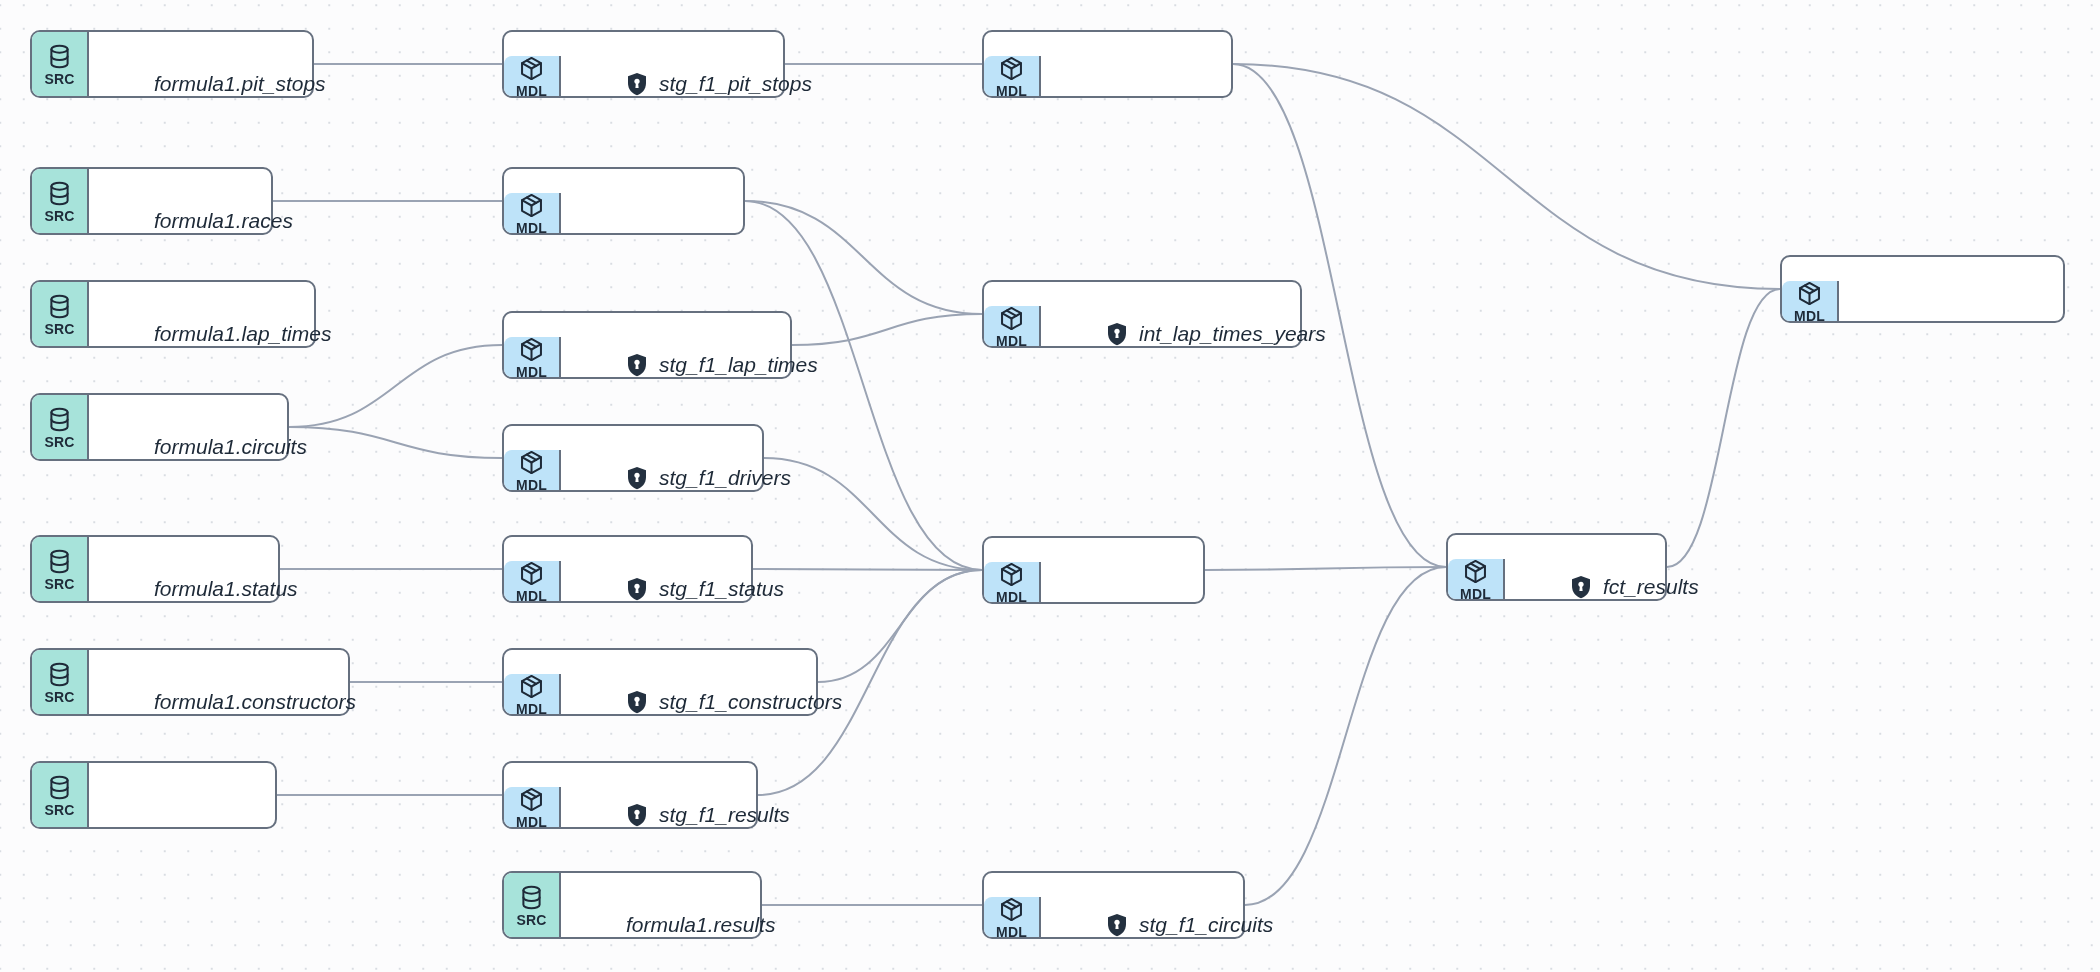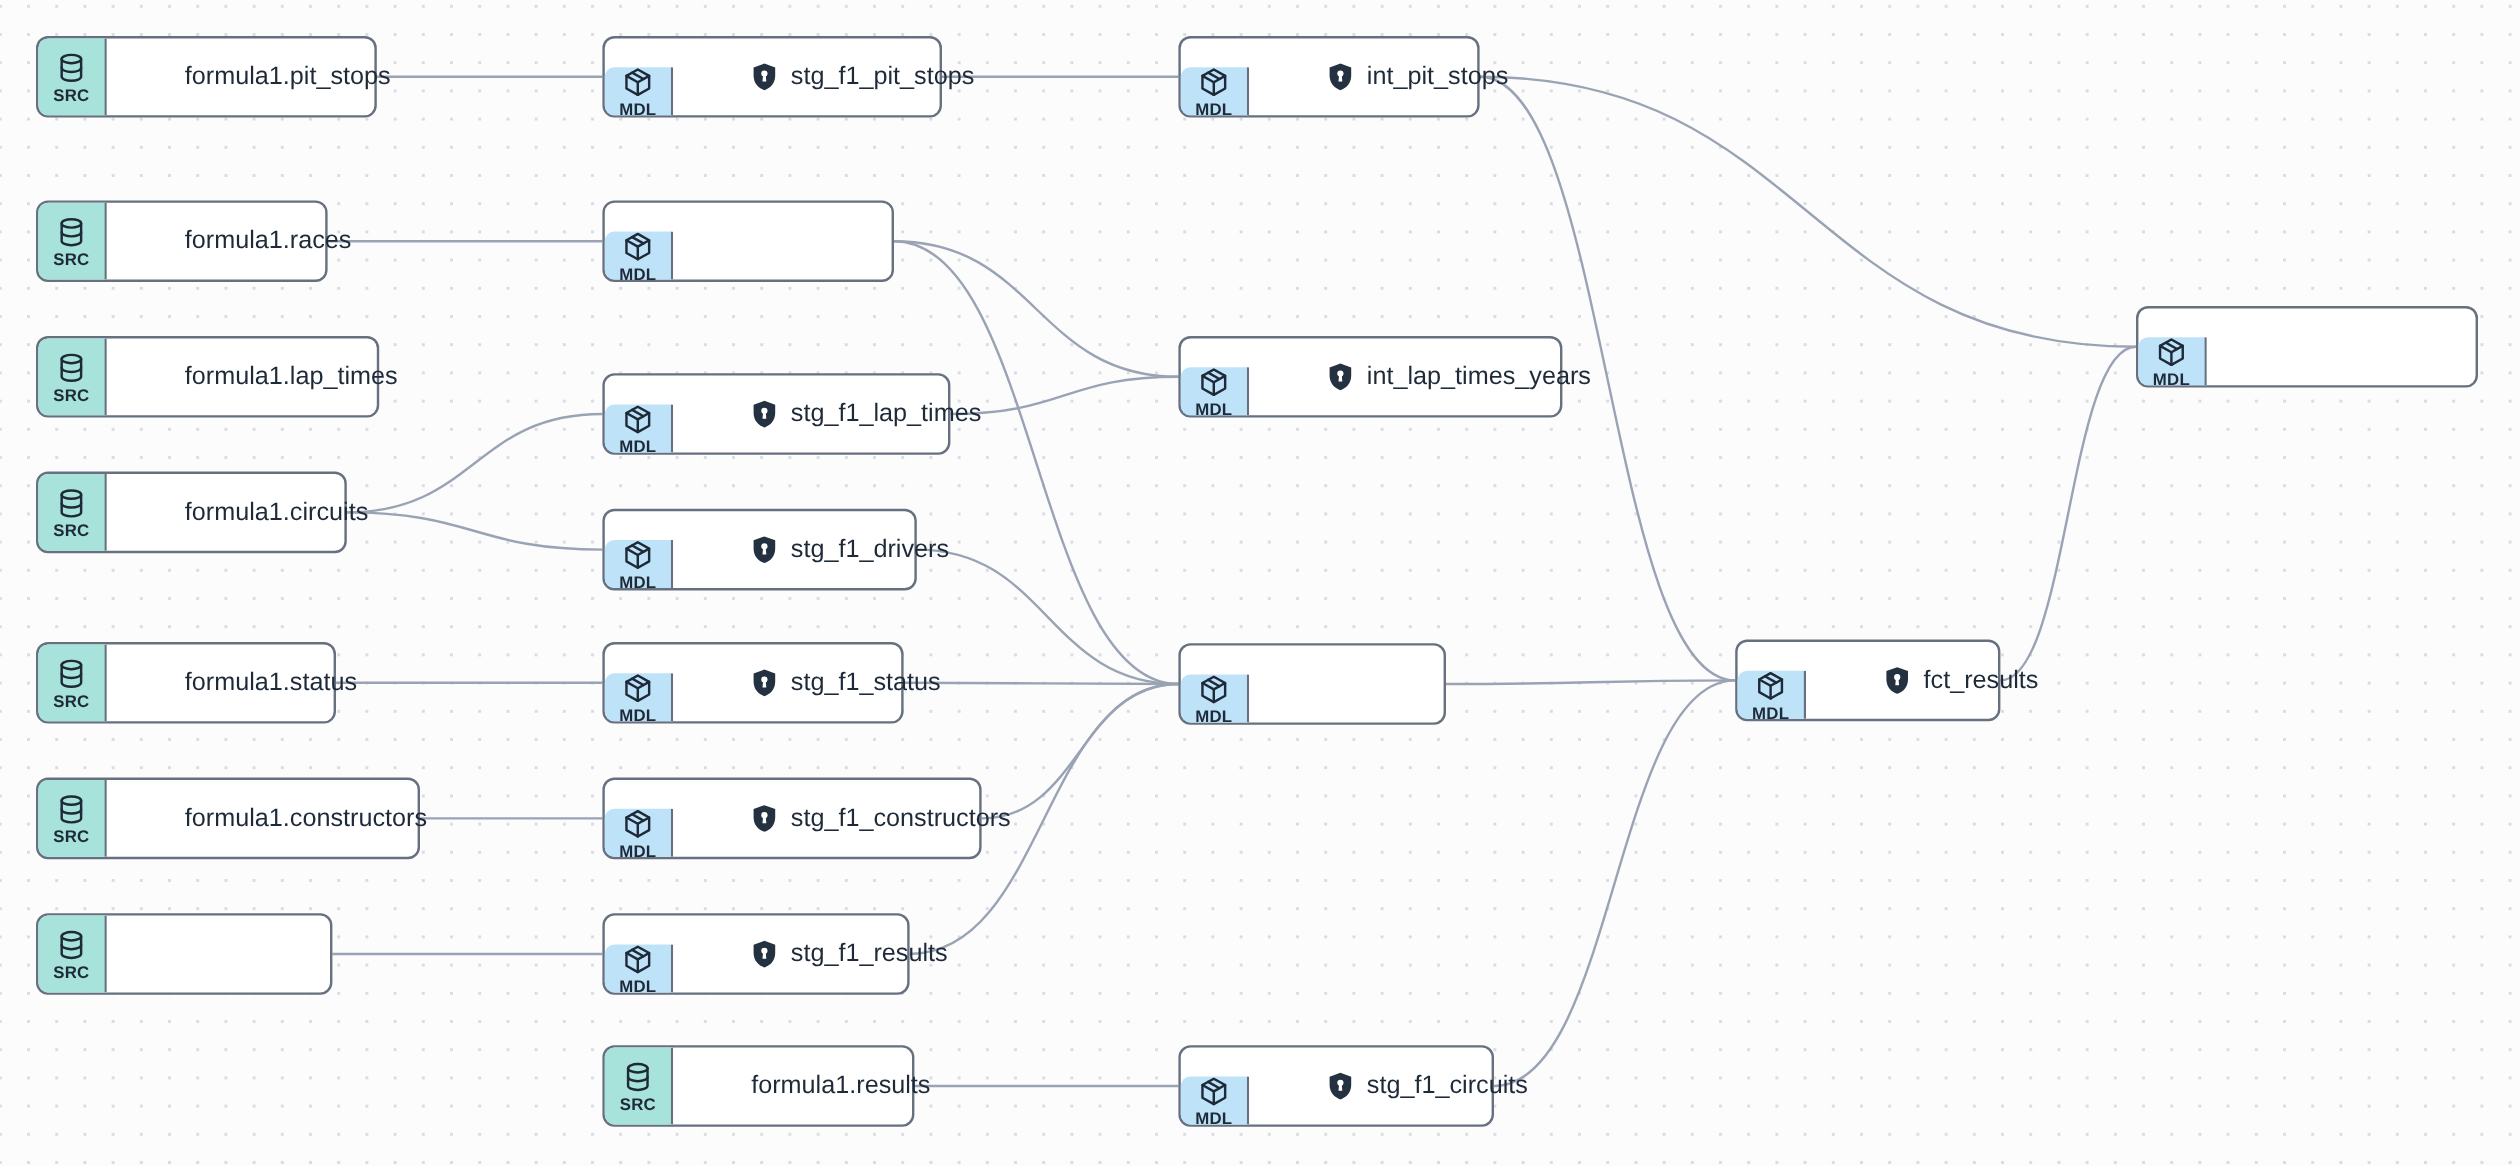--- a/index.html
+++ b/index.html
@@ -16,21 +16,21 @@
     position:absolute;display:flex;align-items:stretch;box-sizing:border-box;
     background:#ffffff;border:2px solid #66707f;border-radius:10px;cursor:pointer;gap:32px;
   }
   .badge{
     flex:0 0 55px;display:flex;flex-direction:column;align-items:center;justify-content:center;
     gap:2px;border-right:2px solid #66707f;border-radius:8px 0 0 8px;
   }
   .badge.src{background:#a7e3da;}
   .badge.mdl{background:#bee3f9;margin-top:24px;}
   .badge-label{font-size:14px;font-weight:600;color:#1e2a38;line-height:1;letter-spacing:.2px;}
-  .node-body{flex:1 1 auto;display:flex;align-items:center;padding-left:33px;padding-right:12px;}
+  .node-body{flex:1 1 auto;display:flex;align-items:flex-end;padding-left:33px;padding-right:12px;font-style:italic;}
   .node-label{font-size:21px;font-weight:500;color:#1e2a38;white-space:nowrap;}
   .shield{display:flex;margin-right:11px;flex:0 0 auto;}
   .badge-icon{display:flex;}
 </style>
 </head>
 <body>
 
 <div class="canvas">
   <svg class="edge-layer" width="2100" height="972">
       <path d="M314 64 C408 64, 408 64, 502 64" class="edge" stroke="#9aa3b3"></path>
@@ -352,30 +352,20 @@
           <span class="badge-icon">
             <svg width="27" height="27" viewBox="0 0 24 24" fill="none" stroke="#1e2a38" stroke-width="1.8" stroke-linejoin="round" stroke-linecap="round">
               <path d="M12 2.6 L20.4 7.3 L20.4 16.7 L12 21.4 L3.6 16.7 L3.6 7.3 Z"></path>
               <path d="M3.6 7.3 L12 12 L20.4 7.3"></path>
               <path d="M12 12 L12 21.4"></path>
               <path d="M7.8 4.95 L16.2 9.65"></path>
             </svg>
           </span>
           <span class="badge-label">MDL</span>
         </div>
-        <div class="node-body">
-          <span class="shield">
-            <svg width="22" height="24" viewBox="0 0 22 24">
-              <path fill="#243140" d="M11 1 L20 4.2 V11 C20 17.5 16 21.5 11 23.2 C6 21.5 2 17.5 2 11 V4.2 Z"></path>
-              <circle cx="11" cy="9.3" r="2.6" fill="#ffffff"></circle>
-              <path fill="#ffffff" d="M9.9 10.8 h2.2 l0.5 5.2 h-3.2 Z"></path>
-            </svg>
-          </span>
-          <span class="node-label">int_pit_stops</span>
-        </div>
       </div>
       <div class="node" style="left: 982px; top: 280px; width: 320px; height: 68px;">
         <div class="badge mdl">
           <span class="badge-icon">
             <svg width="27" height="27" viewBox="0 0 24 24" fill="none" stroke="#1e2a38" stroke-width="1.8" stroke-linejoin="round" stroke-linecap="round">
               <path d="M12 2.6 L20.4 7.3 L20.4 16.7 L12 21.4 L3.6 16.7 L3.6 7.3 Z"></path>
               <path d="M3.6 7.3 L12 12 L20.4 7.3"></path>
               <path d="M12 12 L12 21.4"></path>
               <path d="M7.8 4.95 L16.2 9.65"></path>
             </svg>

